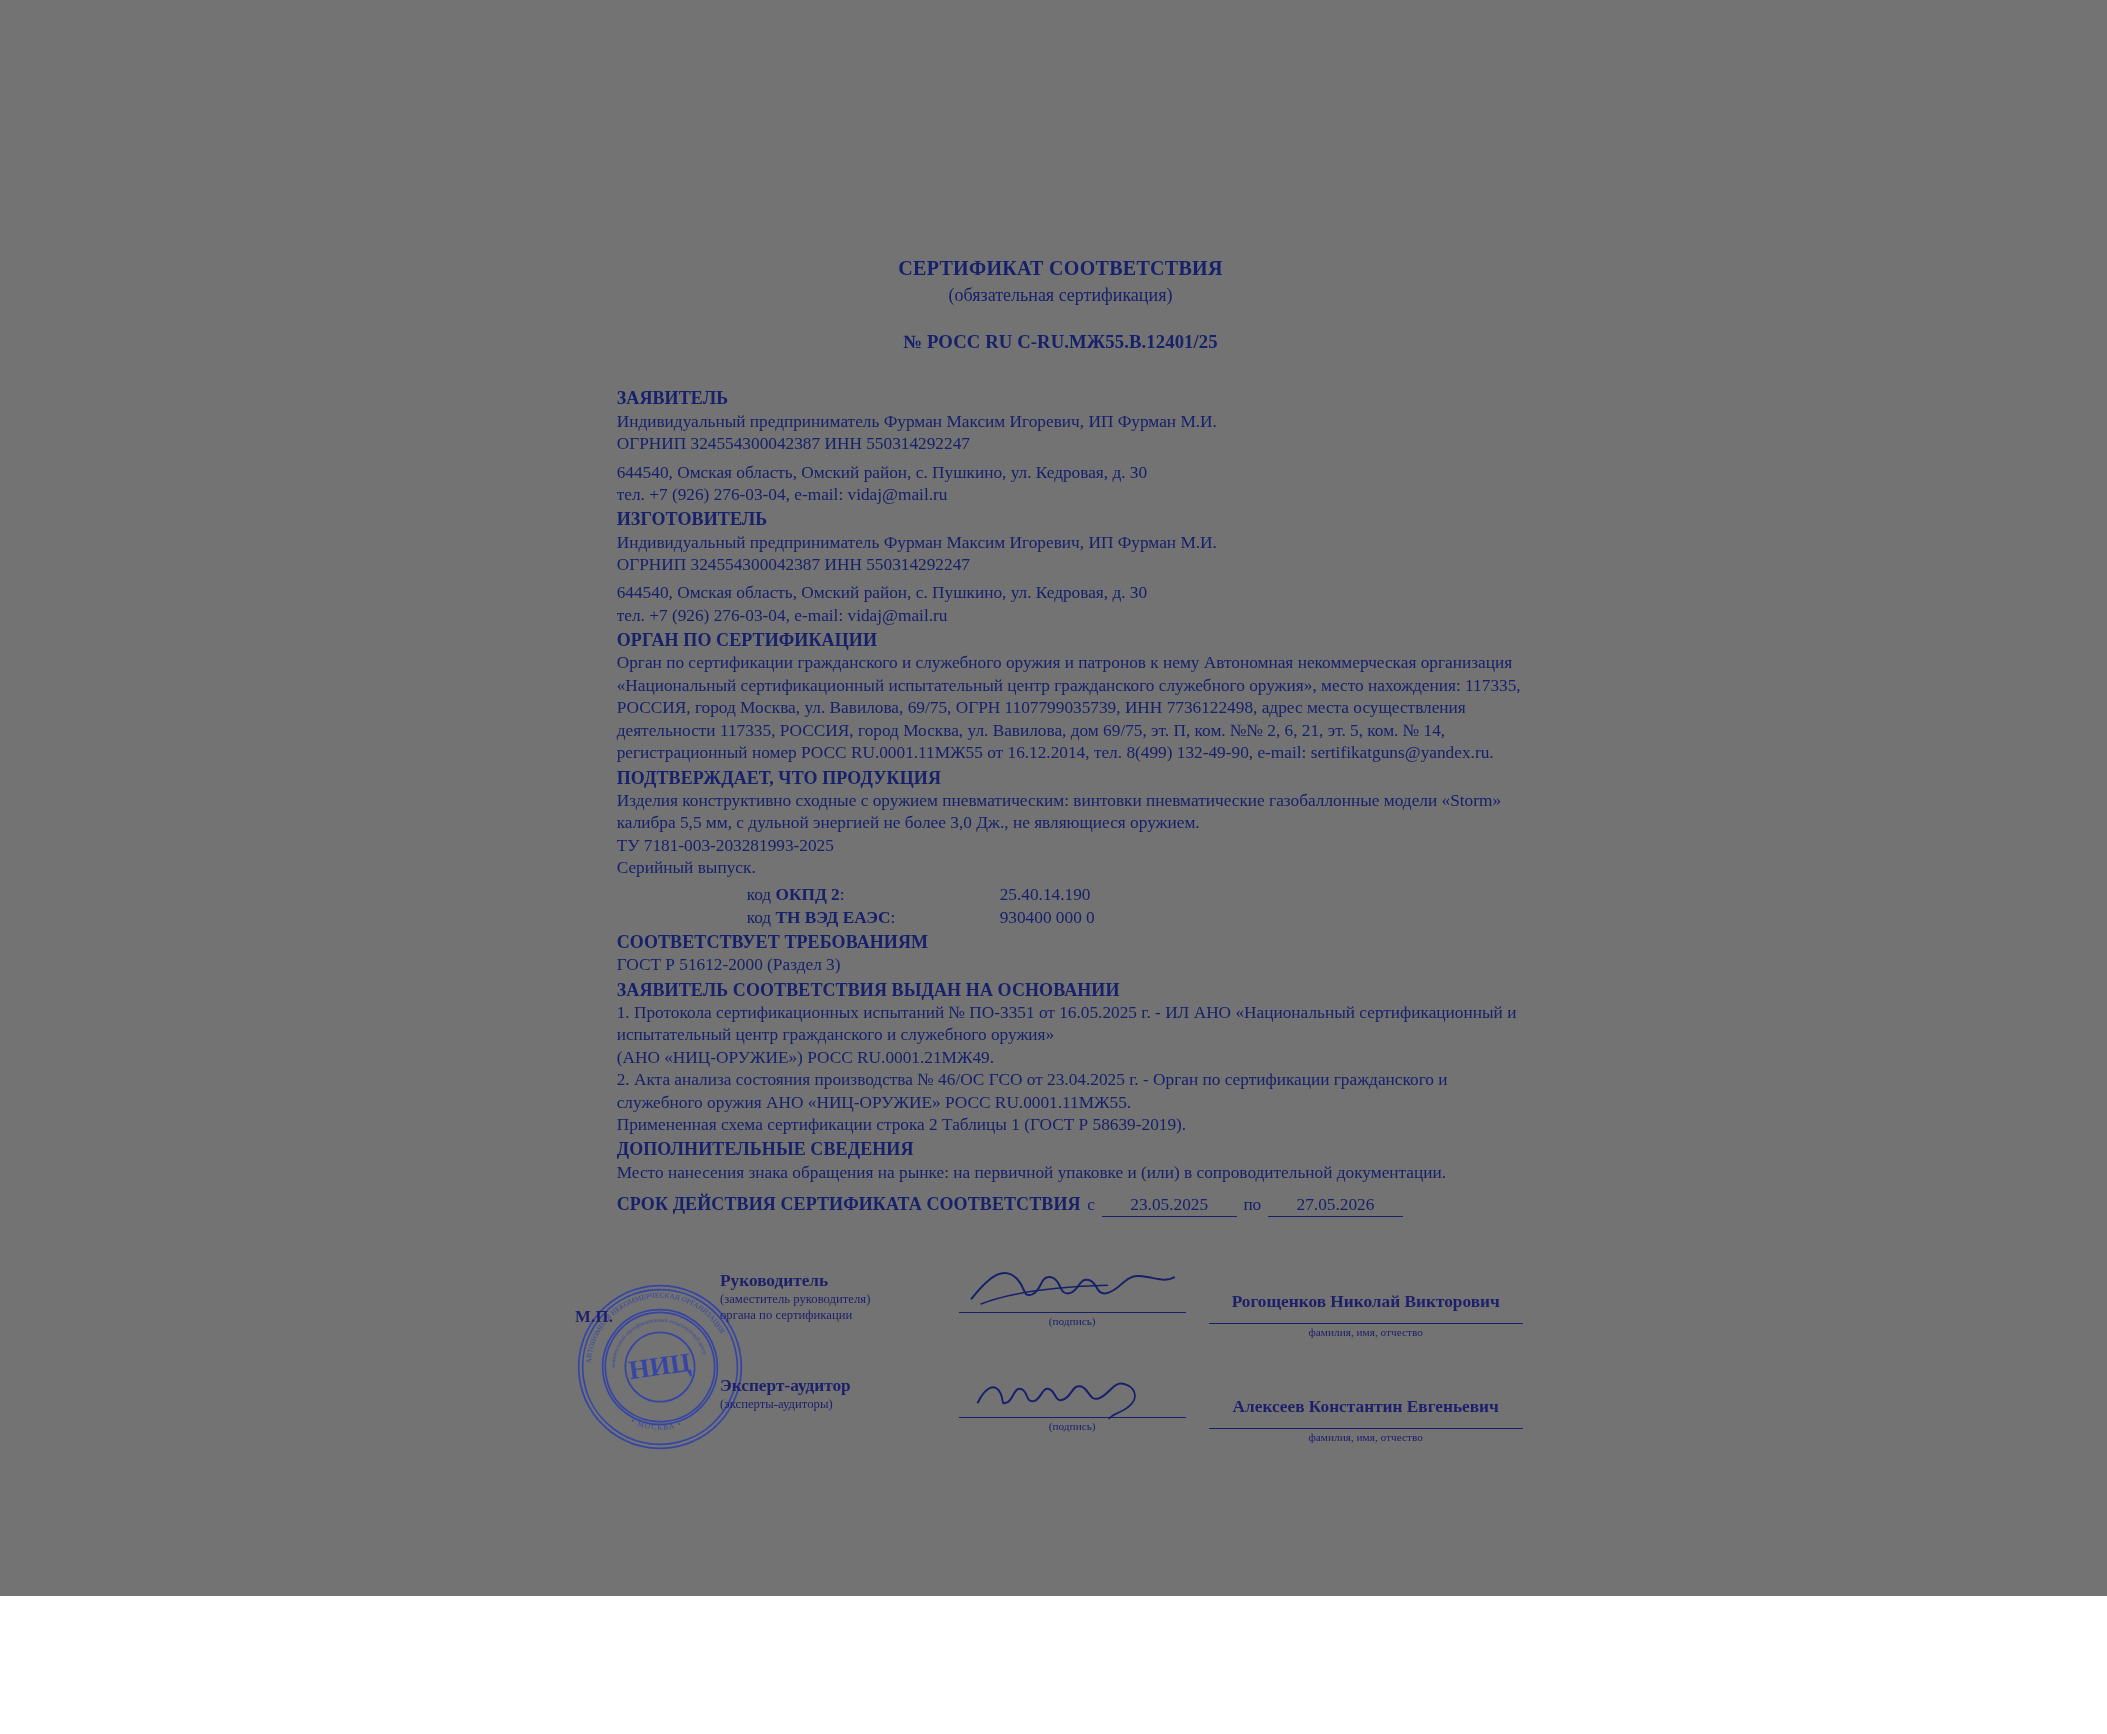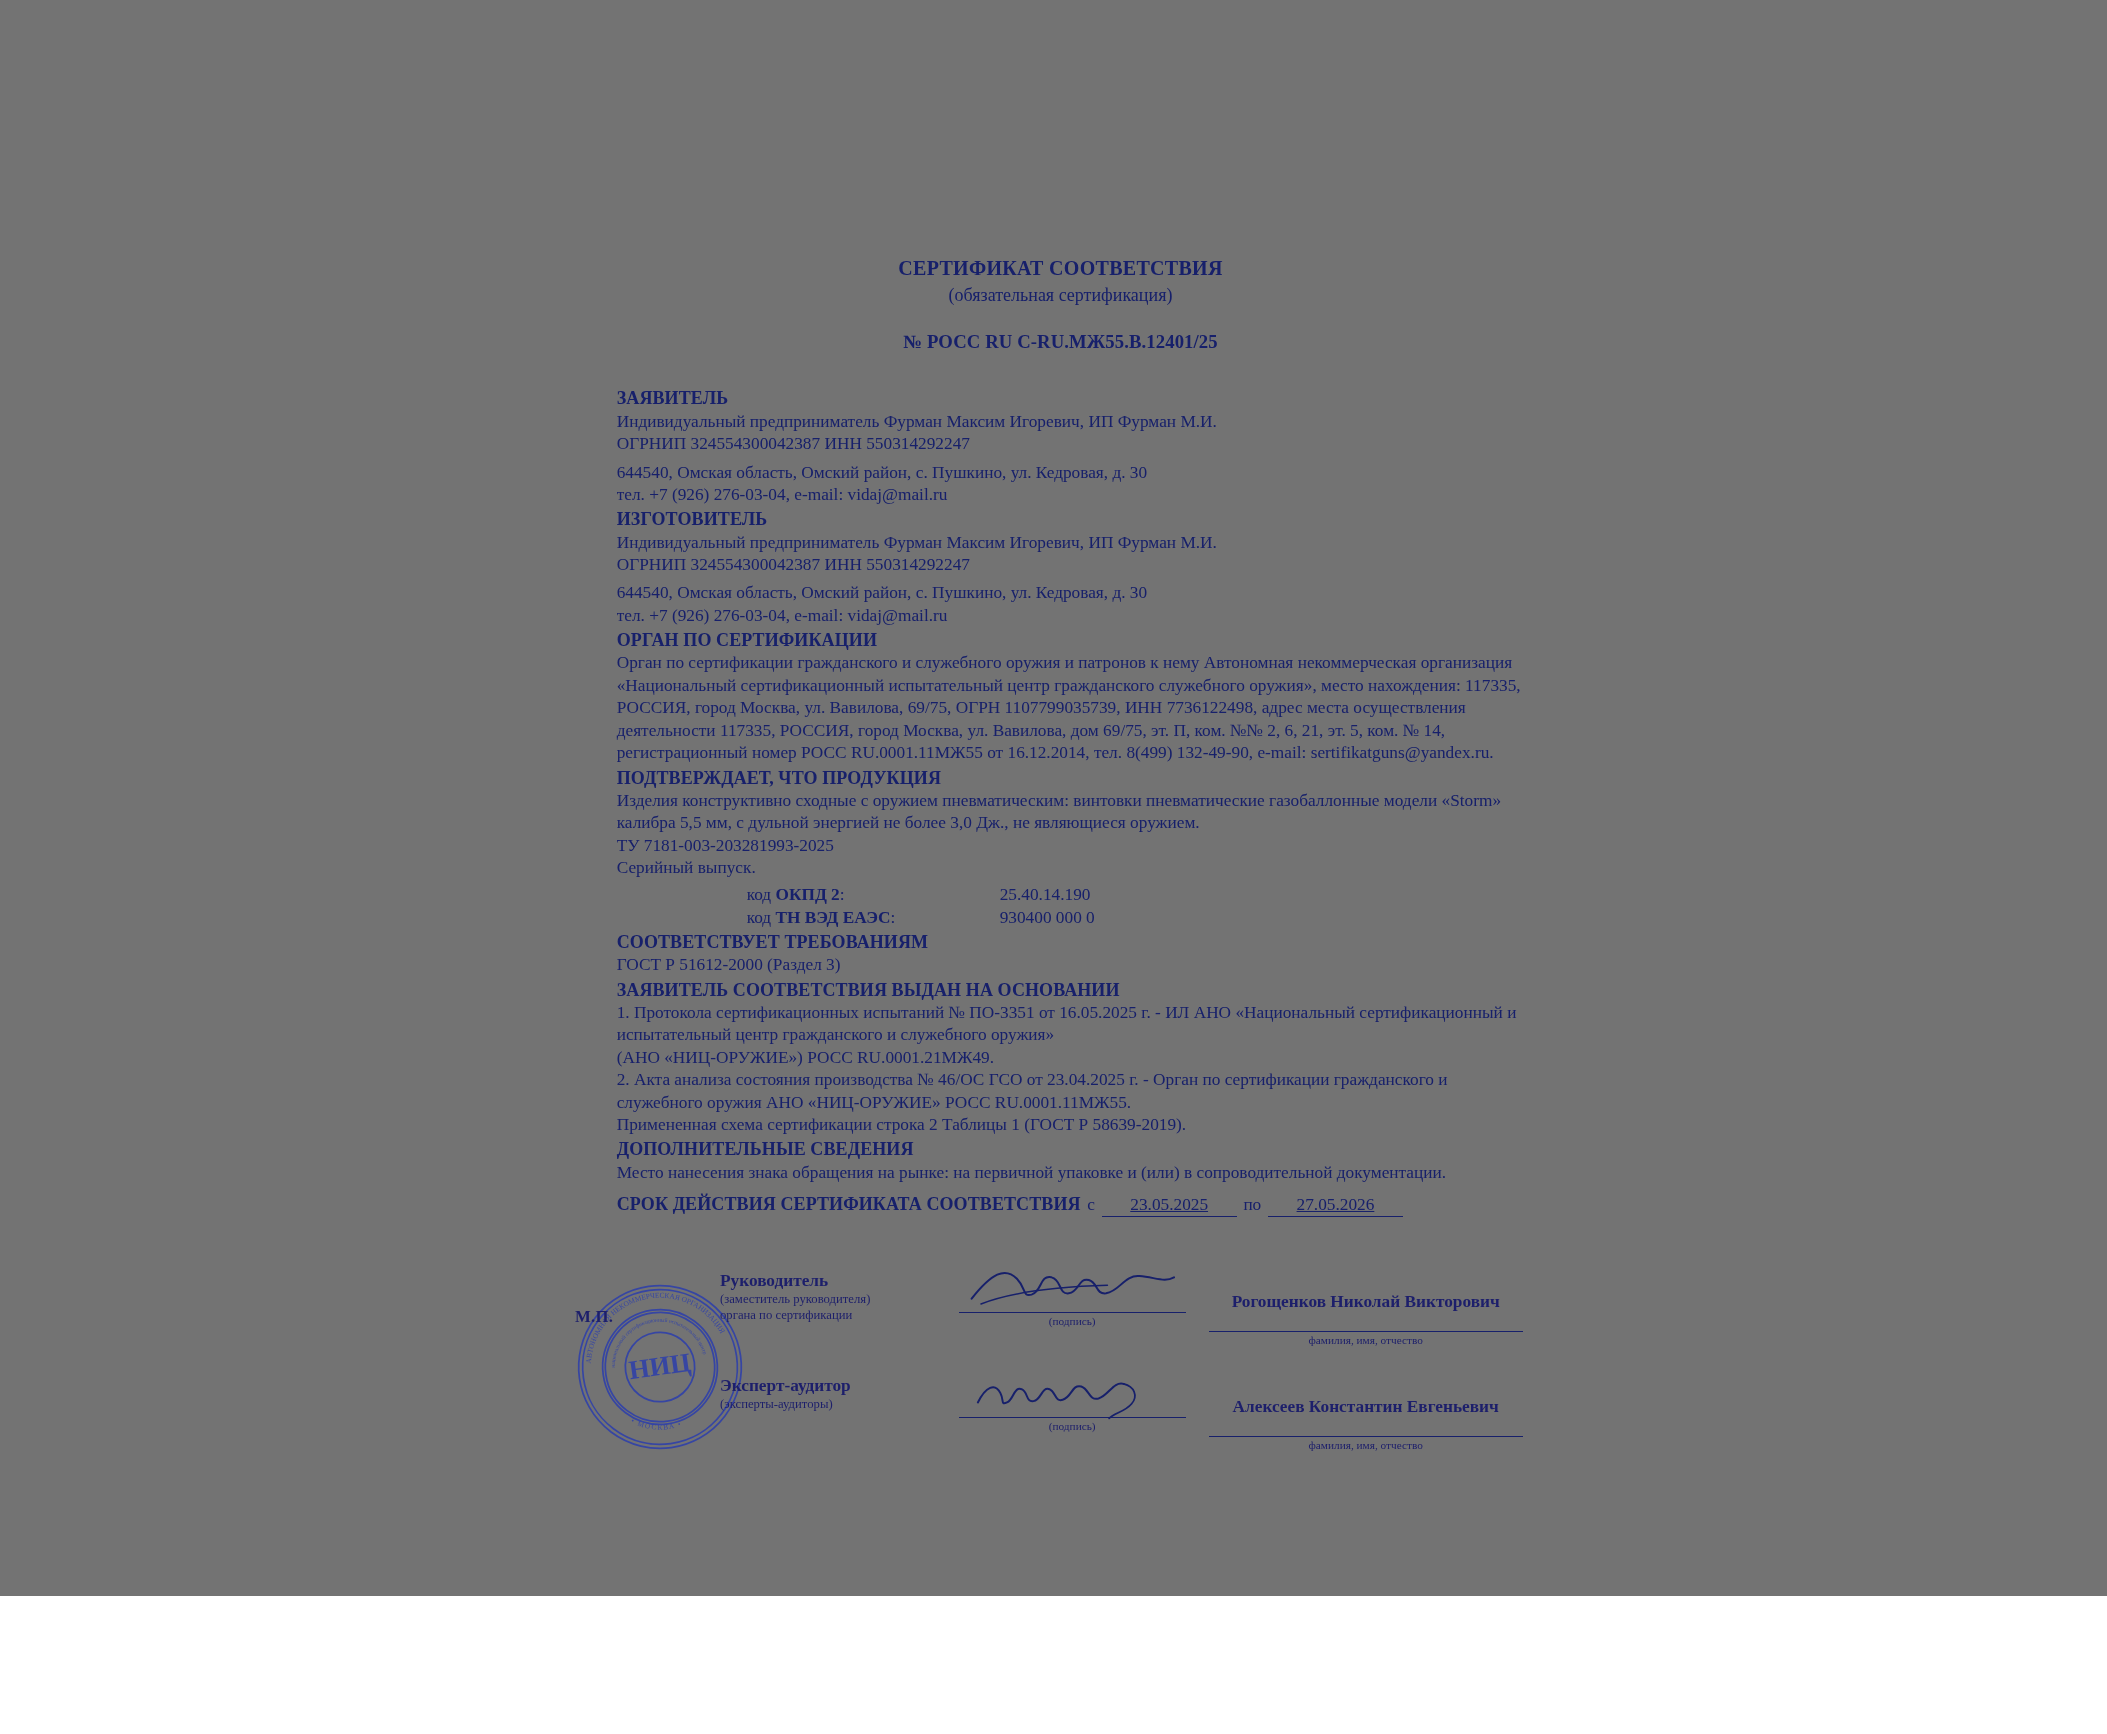--- a/index.html
+++ b/index.html
@@ -88,21 +88,20 @@
     letter-spacing: 0.1px;
   }
   .validity .sm { font-weight: normal; font-size: 17.3px; padding: 0 6.7px; }
   .validity .date {
     display: inline-block;
     min-width: 127px;
     text-align: center;
     border-bottom: 1px solid #17206b;
     padding: 0 4px 1.3px 4px;
     font-size: 17.3px;
-    text-decoration: underline;
   }
   
   .sig-area {
     position: absolute;
     left: 547px;
     top: 1271px;
     width: 1001px;
     height: 200px;
   }
   .sig-row {
@@ -142,21 +141,21 @@
     width: 314px;
   }
   .name-rule {
     border-bottom: 1.1px solid #17206b;
     height: 41px;
     display: flex;
     align-items: flex-end;
     justify-content: center;
     font-size: 17.3px;
     font-weight: bold;
-    padding-bottom: 19px;
+    padding-bottom: 11px;
   }
   .name-cap {
     font-size: 11.3px;
     text-align: center;
     margin-top: 2px;
   }
   .mp {
     position: absolute;
     left: 575px;
     top: 1307px;

